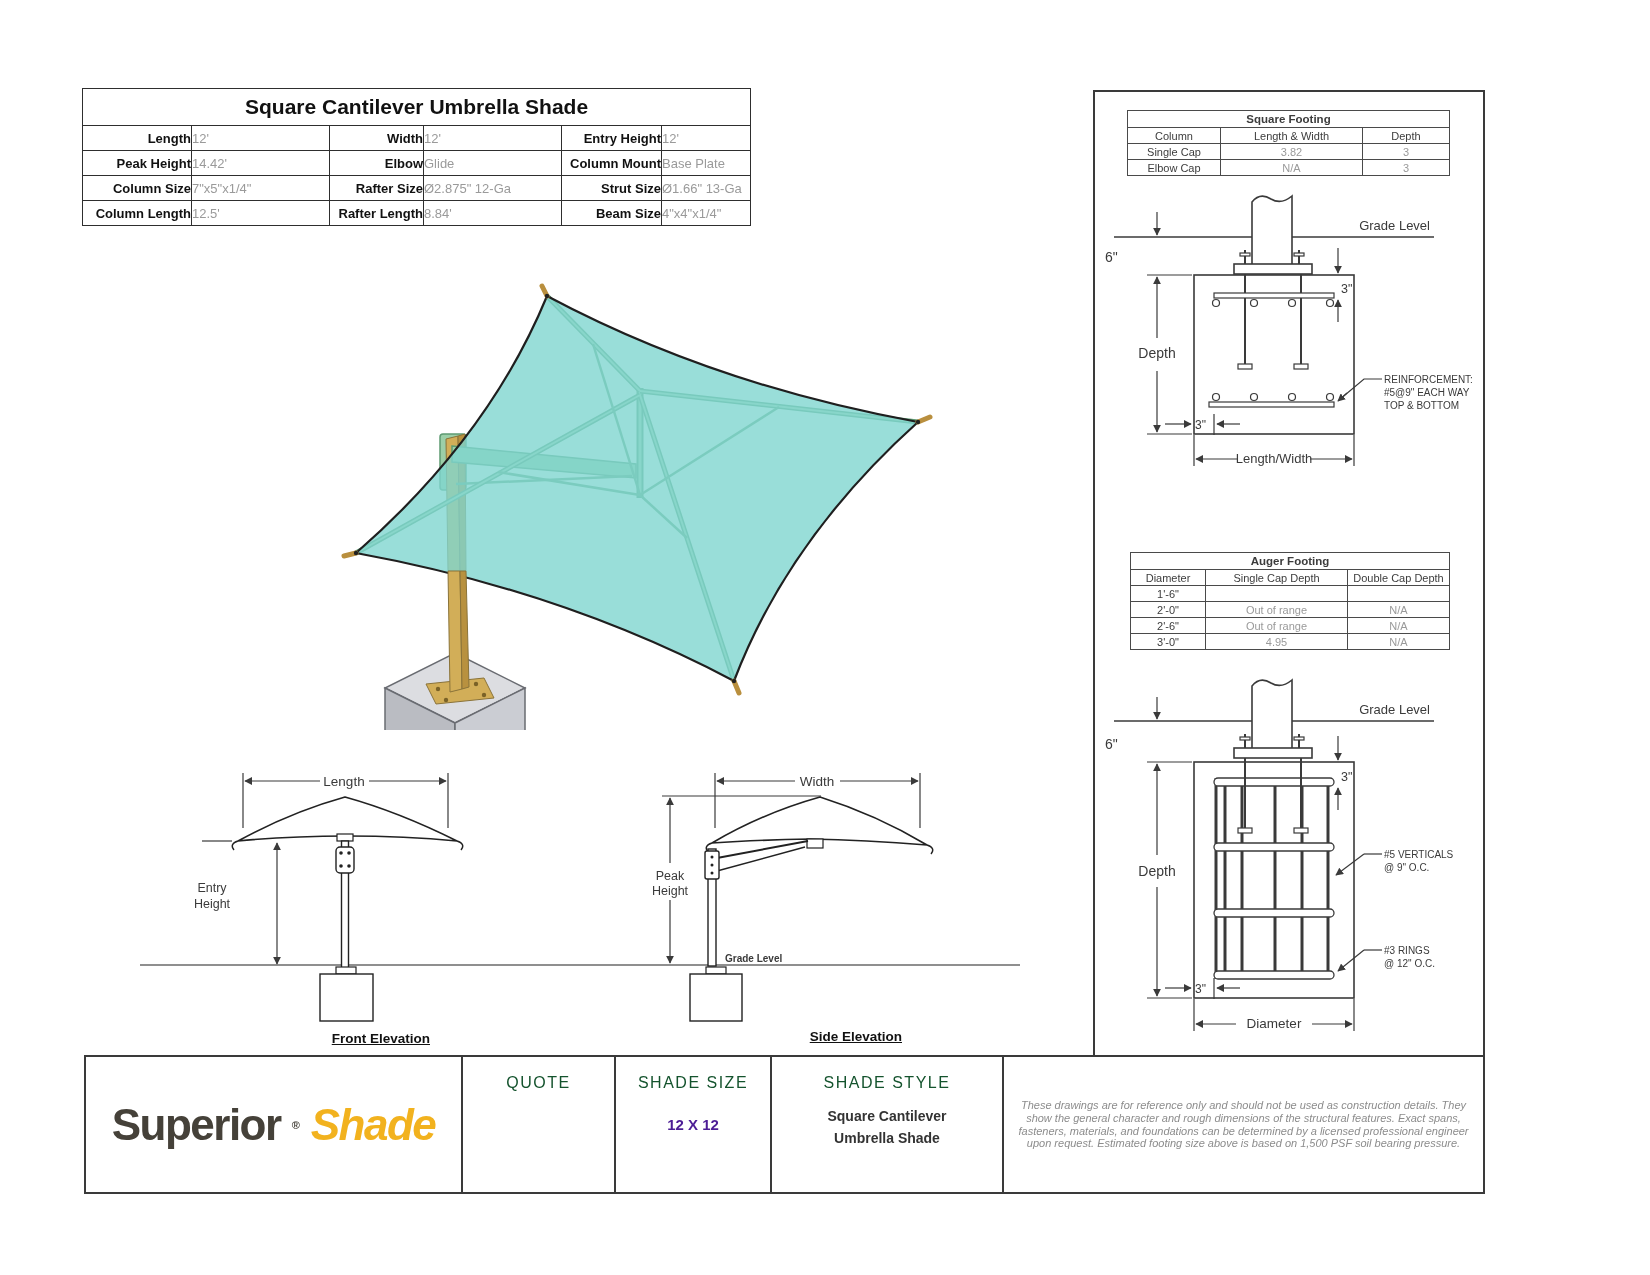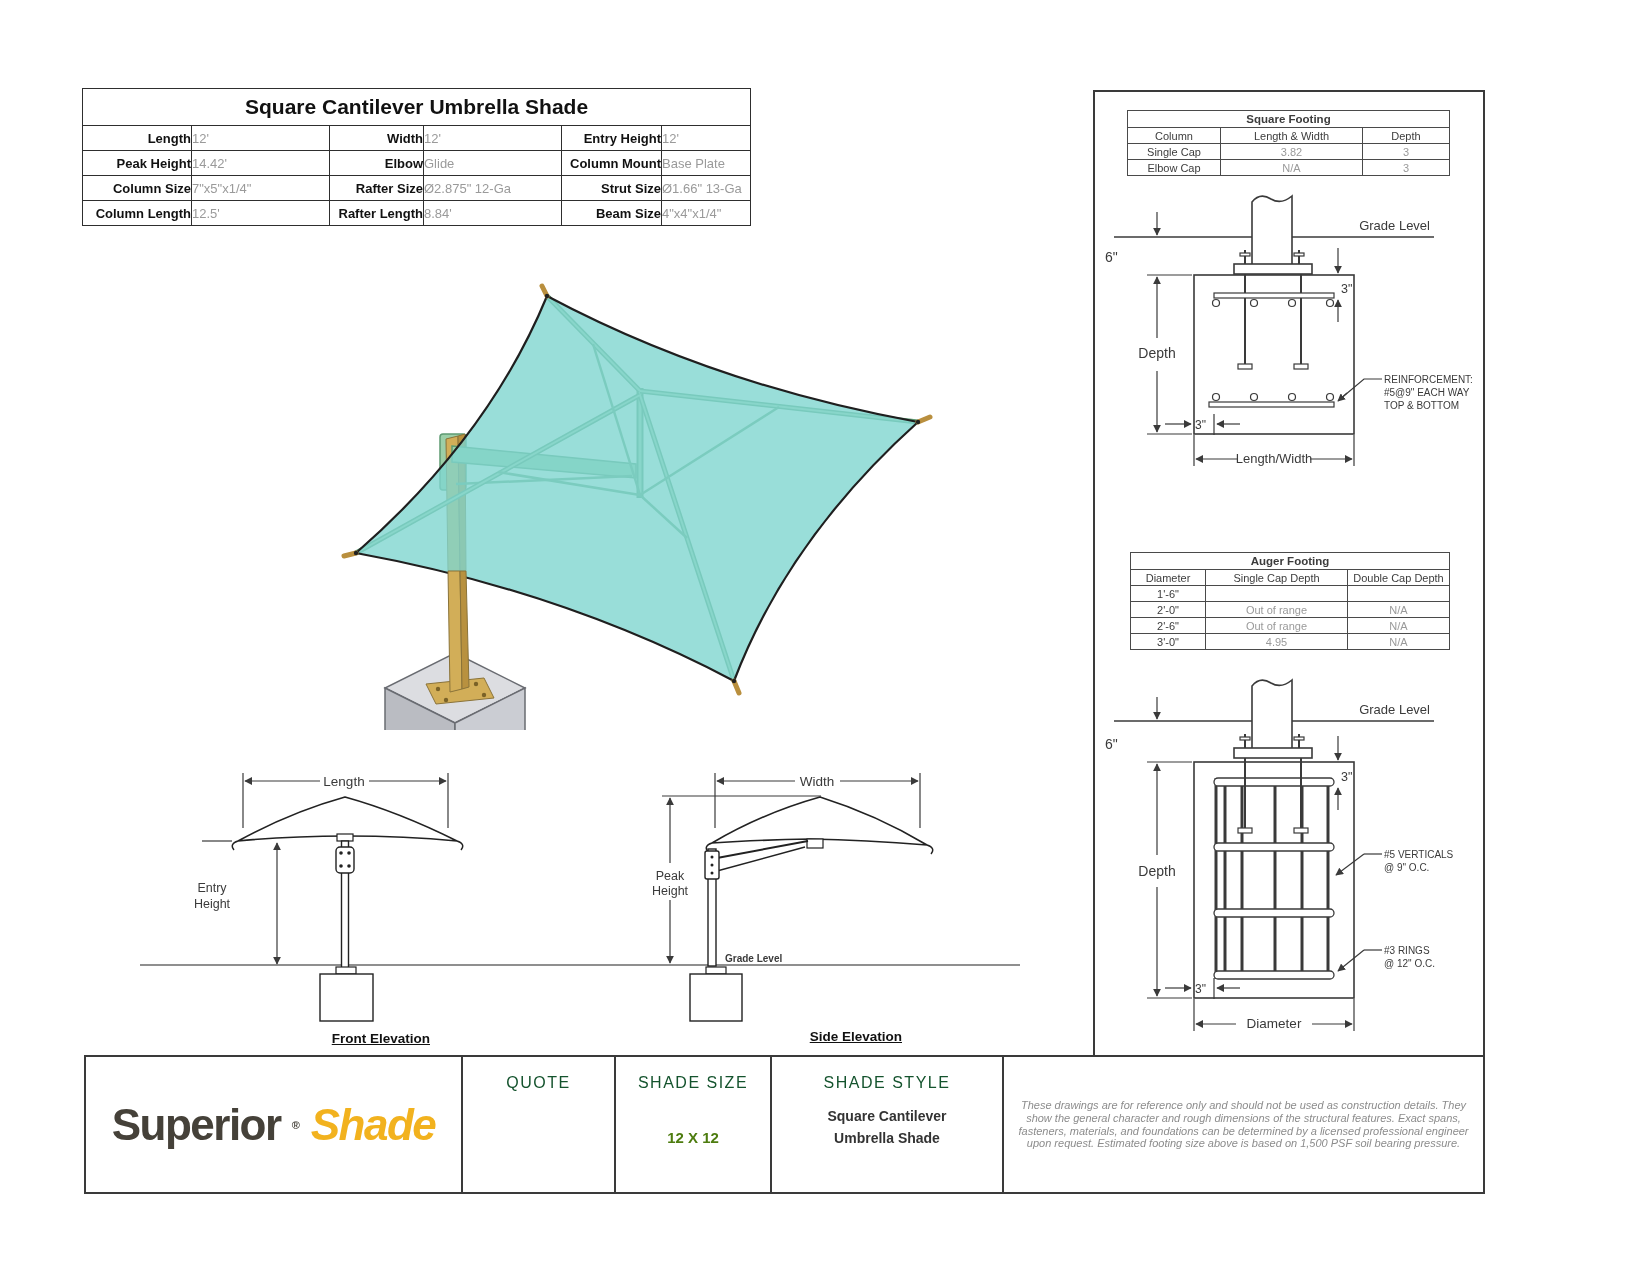--- a/index.html
+++ b/index.html
@@ -32,21 +32,21 @@
   #ground-line{position:absolute;left:140px;top:964px;width:880px;height:2px;background:#8f8f8f;}
 
   
   #footer{position:absolute;left:84px;top:1055px;width:1397px;height:135px;border:2px solid #3a3a3a;background:#fff;}
   .fcell{position:absolute;top:0;height:100%;border-left:2px solid #3a3a3a;box-sizing:border-box;}
   .fcell-label{margin-top:17px;text-align:center;color:#14532d;font-size:16px;letter-spacing:1.5px;}
   #logo-cell{display:flex;align-items:center;justify-content:center;border-left:none;gap:11px;}
   .logo-dark{font-size:44px;font-weight:bold;letter-spacing:-1.5px;color:#454139;}
   .logo-reg{font-size:11px;color:#454139;vertical-align:18px;font-weight:bold;}
   .logo-yellow{font-size:44px;font-weight:bold;font-style:italic;letter-spacing:-1.5px;color:#f2b21e;}
-  #shade-size-value{margin-top:37px;text-align:center;font-weight:bold;font-size:15px;color:#4d7c0f;}
+  #shade-size-value{margin-top:24px;text-align:center;font-weight:bold;font-size:15px;color:#4c1d95;}
   #shade-style-value{margin:14px auto 0 auto;width:170px;text-align:center;font-weight:bold;font-size:14px;color:#333;line-height:1.55;}
   #disclaimer-cell{display:flex;align-items:center;justify-content:center;}
   #disclaimer-text{width:452px;text-align:center;font-style:italic;color:#8c8c8c;font-size:11px;line-height:1.14;}
 </style>
 </head>
 <body>
 
 <div id="canvas">
 
   <svg width="0" height="0" style="position:absolute">

